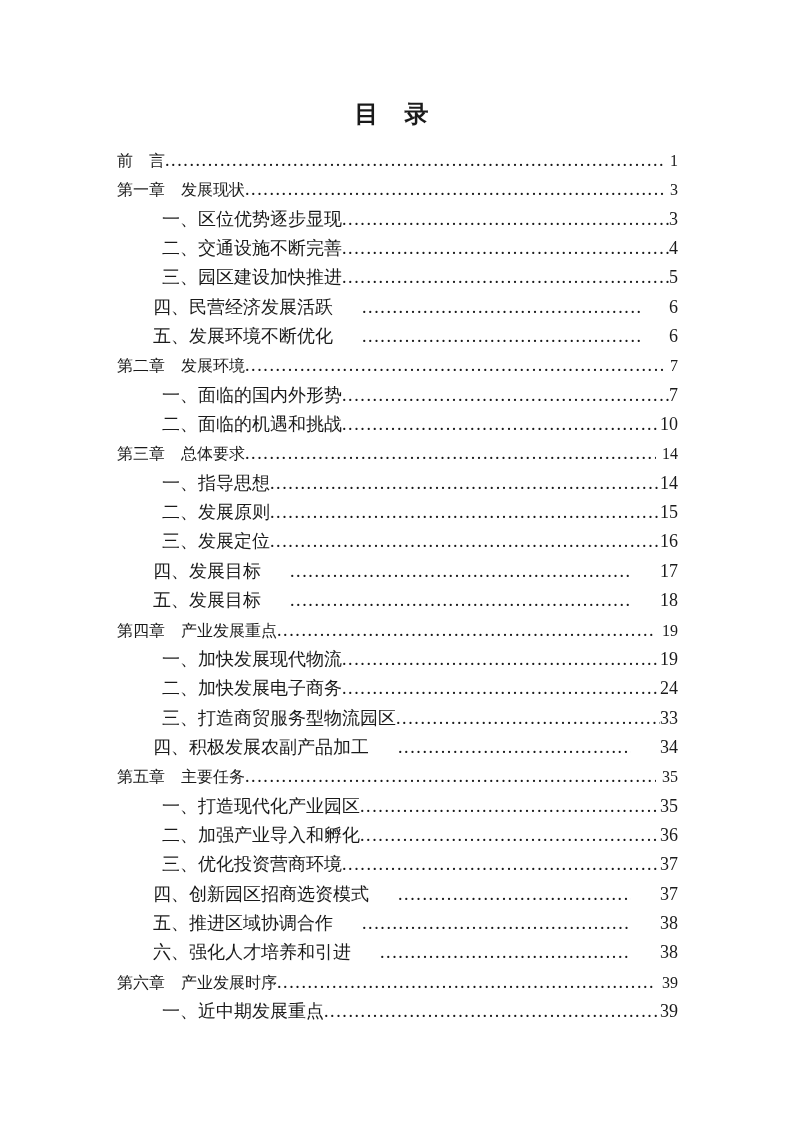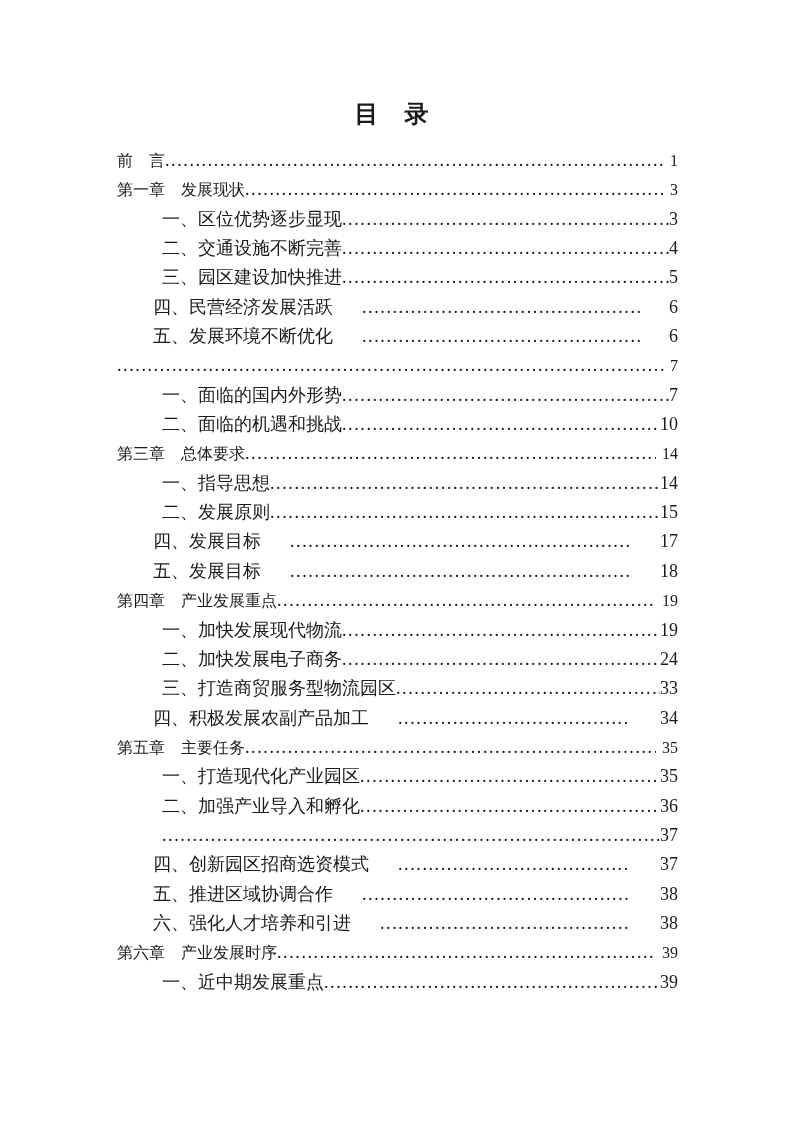--- a/index.html
+++ b/index.html
@@ -94,20 +94,21 @@
         <span class="entry-text">四、民营经济发展活跃</span>
         <span class="leader"></span>
         <span class="pagenum">6</span>
       </div>
       <div class="row item shift">
         <span class="entry-text">五、发展环境不断优化</span>
         <span class="leader"></span>
         <span class="pagenum">6</span>
       </div>
       <div class="row chapter">
+        <span class="entry-text">第二章　发展环境</span>
         <span class="leader"></span>
         <span class="pagenum">7</span>
       </div>
       <div class="row item">
         <span class="entry-text">一、面临的国内外形势</span>
         <span class="leader"></span>
         <span class="pagenum">7</span>
       </div>
       <div class="row item">
         <span class="entry-text">二、面临的机遇和挑战</span>
@@ -122,20 +123,25 @@
       <div class="row item">
         <span class="entry-text">一、指导思想</span>
         <span class="leader"></span>
         <span class="pagenum">14</span>
       </div>
       <div class="row item">
         <span class="entry-text">二、发展原则</span>
         <span class="leader"></span>
         <span class="pagenum">15</span>
       </div>
+      <div class="row item">
+        <span class="entry-text">三、发展定位</span>
+        <span class="leader"></span>
+        <span class="pagenum">16</span>
+      </div>
       <div class="row item shift">
         <span class="entry-text">四、发展目标</span>
         <span class="leader"></span>
         <span class="pagenum">17</span>
       </div>
       <div class="row item shift">
         <span class="entry-text">五、发展目标</span>
         <span class="leader"></span>
         <span class="pagenum">18</span>
       </div>
@@ -173,20 +179,21 @@
         <span class="entry-text">一、打造现代化产业园区</span>
         <span class="leader"></span>
         <span class="pagenum">35</span>
       </div>
       <div class="row item">
         <span class="entry-text">二、加强产业导入和孵化</span>
         <span class="leader"></span>
         <span class="pagenum">36</span>
       </div>
       <div class="row item">
+        <span class="entry-text">三、优化投资营商环境</span>
         <span class="leader"></span>
         <span class="pagenum">37</span>
       </div>
       <div class="row item shift">
         <span class="entry-text">四、创新园区招商选资模式</span>
         <span class="leader"></span>
         <span class="pagenum">37</span>
       </div>
       <div class="row item shift">
         <span class="entry-text">五、推进区域协调合作</span>

